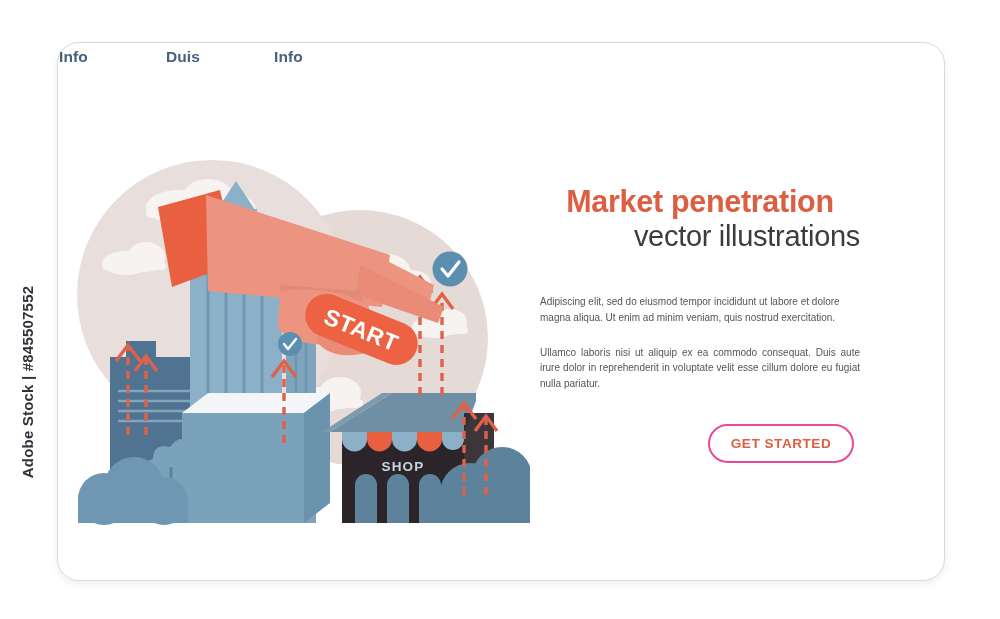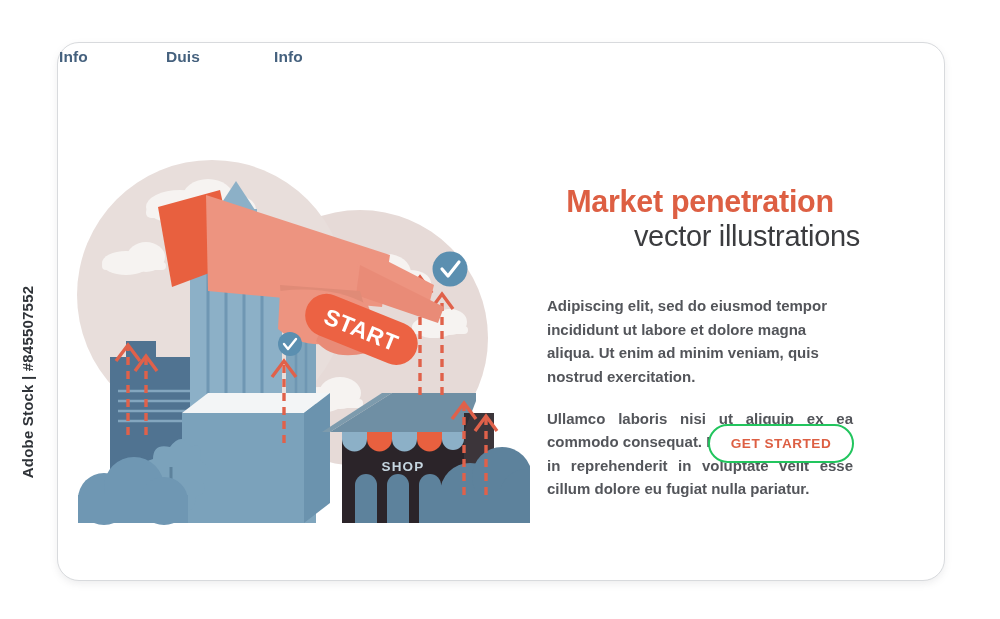--- a/index.html
+++ b/index.html
@@ -86,36 +86,35 @@
   #headline-secondary {
     font-size: 29px;
     font-weight: 400;
     color: #3b3c3f;
     line-height: 1.12;
     letter-spacing: -0.3px;
     margin: 2px 0 0 0;
     text-align: right;
   }
   .body-copy {
-    font-size: 15px;
+    font-size: 10px;
     line-height: 1.56;
     color: #53555a;
-    margin: 7px;
-    font-weight: bold;
+    margin: 0;
   }
   #paragraph-1 { margin-top: 42px; }
   #paragraph-2 { margin-top: 19px; text-align: justify; }
 
   #get-started-button {
     position: absolute;
     left: 708px;
     top: 424px;
     width: 146px;
     height: 39px;
-    border: 2px solid #22c55e;
+    border: 2px solid #ec4899;
     border-radius: 20px;
     background: #ffffff;
     color: #dd5f43;
     font-size: 13.6px;
     font-weight: 700;
     letter-spacing: 0.5px;
     display: flex;
     align-items: center;
     justify-content: center;
     cursor: pointer;

